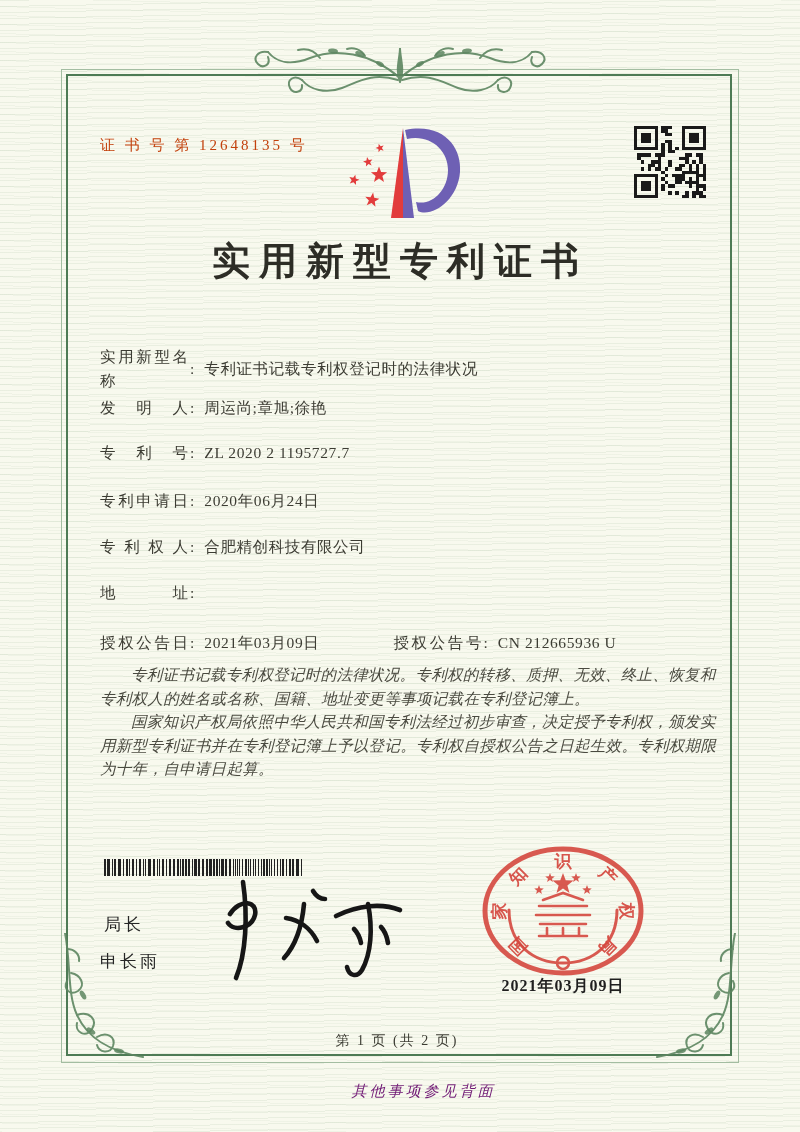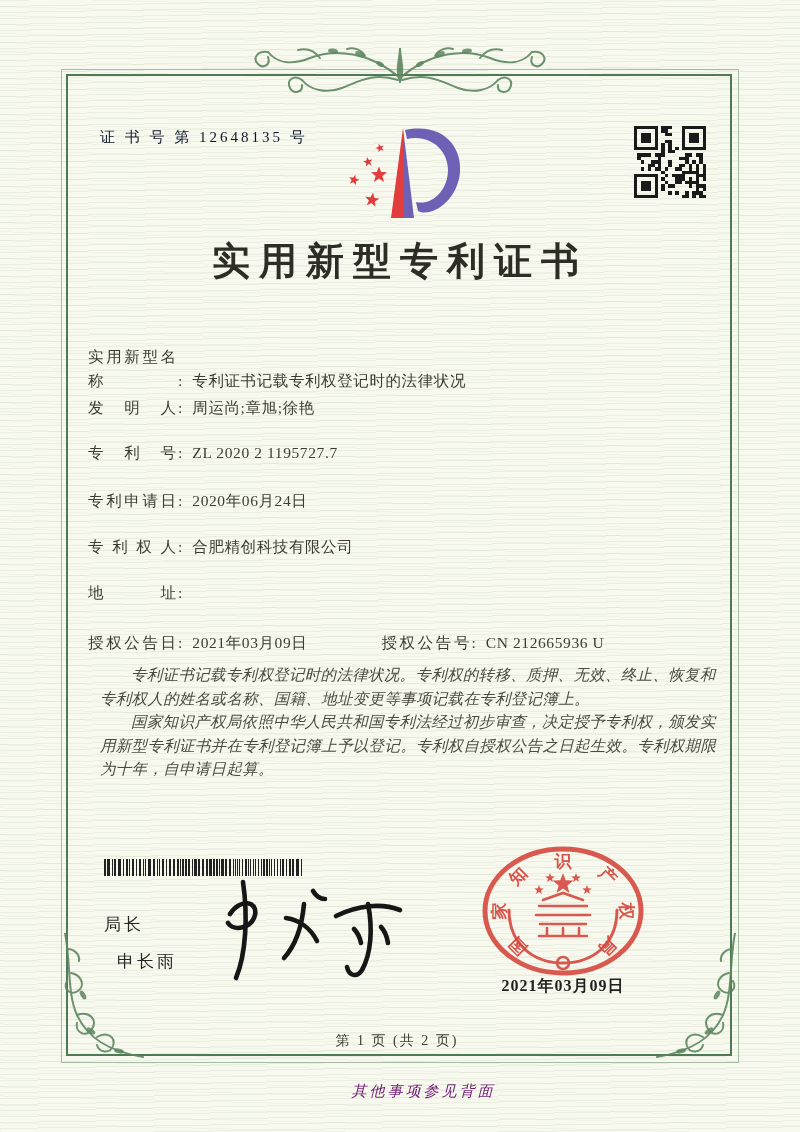--- a/index.html
+++ b/index.html
@@ -5,40 +5,40 @@
   html,body{margin:0;padding:0;background:#e8e8e4;}
   .page{position:relative;width:800px;height:1132px;background:#f8f9ee;overflow:hidden;
         font-family:"Liberation Serif",serif;color:#3c3c33;}
   .texture{position:absolute;inset:0;pointer-events:none;
     background:
       repeating-linear-gradient(179deg, rgba(134,168,130,0.13) 0 1px, rgba(0,0,0,0) 1px 6px),
       repeating-linear-gradient(181.5deg, rgba(134,168,130,0.08) 0 1px, rgba(0,0,0,0) 1px 9px);}
   .frame-outer{position:absolute;left:61px;top:69px;width:676px;height:992px;border:1px solid #a3bda1;}
   .frame-inner{position:absolute;left:66px;top:74px;width:662px;height:978px;border:2px solid #4e7b55;}
   .abs{position:absolute;}
-  .cert-no{left:100px;top:128px;font-size:15px;letter-spacing:3px;color:#0f172a;}
+  .cert-no{left:100px;top:136px;font-size:15px;letter-spacing:3px;color:#c2410c;}
   .logo{left:334px;top:114px;}
   .qr{left:634px;top:126px;}
   .title{left:0;right:0;top:236px;text-align:center;font-size:38px;font-weight:700;
          letter-spacing:9px;color:#2d2d26;}
-  .row{left:88px;display:flex;align-items:flex-end;font-size:15.5px;line-height:24px;}
+  .row{left:100px;display:flex;align-items:center;font-size:15.5px;line-height:24px;}
   .row-name{top:345px;} .row-inventor{top:396px;} .row-patno{top:441px;}
   .row-filing{top:489px;} .row-patentee{top:535px;} .row-address{top:581px;} .row-grant{top:631px;}
   .flabel{width:88px;flex:none;text-align:justify;text-align-last:justify;}
   .colon{margin:0 10px 0 2px;flex:none;}
   .fvalue{letter-spacing:0.6px;}
   .fvalue-address{width:478px;}
   .pair2{display:flex;margin-left:74px;}
   .paras{left:100px;top:663px;width:618px;font-size:15.5px;line-height:23.6px;
          font-style:italic;color:#4a4a40;letter-spacing:0.3px;}
   .paras p{margin:0;text-indent:2em;}
   .barcode{left:104px;top:859px;}
   .signer-title{left:104px;top:913px;font-family:Liberation Sans, sans-serif;
         font-size:17px;letter-spacing:3px;color:#262626;}
-  .signer-name{left:117px;top:950px;font-family:"Liberation Sans",sans-serif;
+  .signer-name{left:100px;top:950px;font-family:"Liberation Sans",sans-serif;
         font-size:17px;letter-spacing:3px;color:#262626;}
   .signature{left:216px;top:876px;z-index:2;}
   .seal{left:477px;top:844px;z-index:2;}
   .seal-date{left:487px;top:976px;width:152px;text-align:center;font-size:16px;
         font-weight:600;letter-spacing:1px;color:#1f1f1f;z-index:3;}
   .page-info{left:66px;width:662px;top:1032px;text-align:center;font-size:14px;
         letter-spacing:2px;color:#3c3c33;}
   .back-note{left:0;right:0;top:1082px;text-align:center;font-size:15px;font-style:italic;
         letter-spacing:3px;color:#701a75;padding-left:47px;}
   .orn-tl{left:180px;top:38px;}

